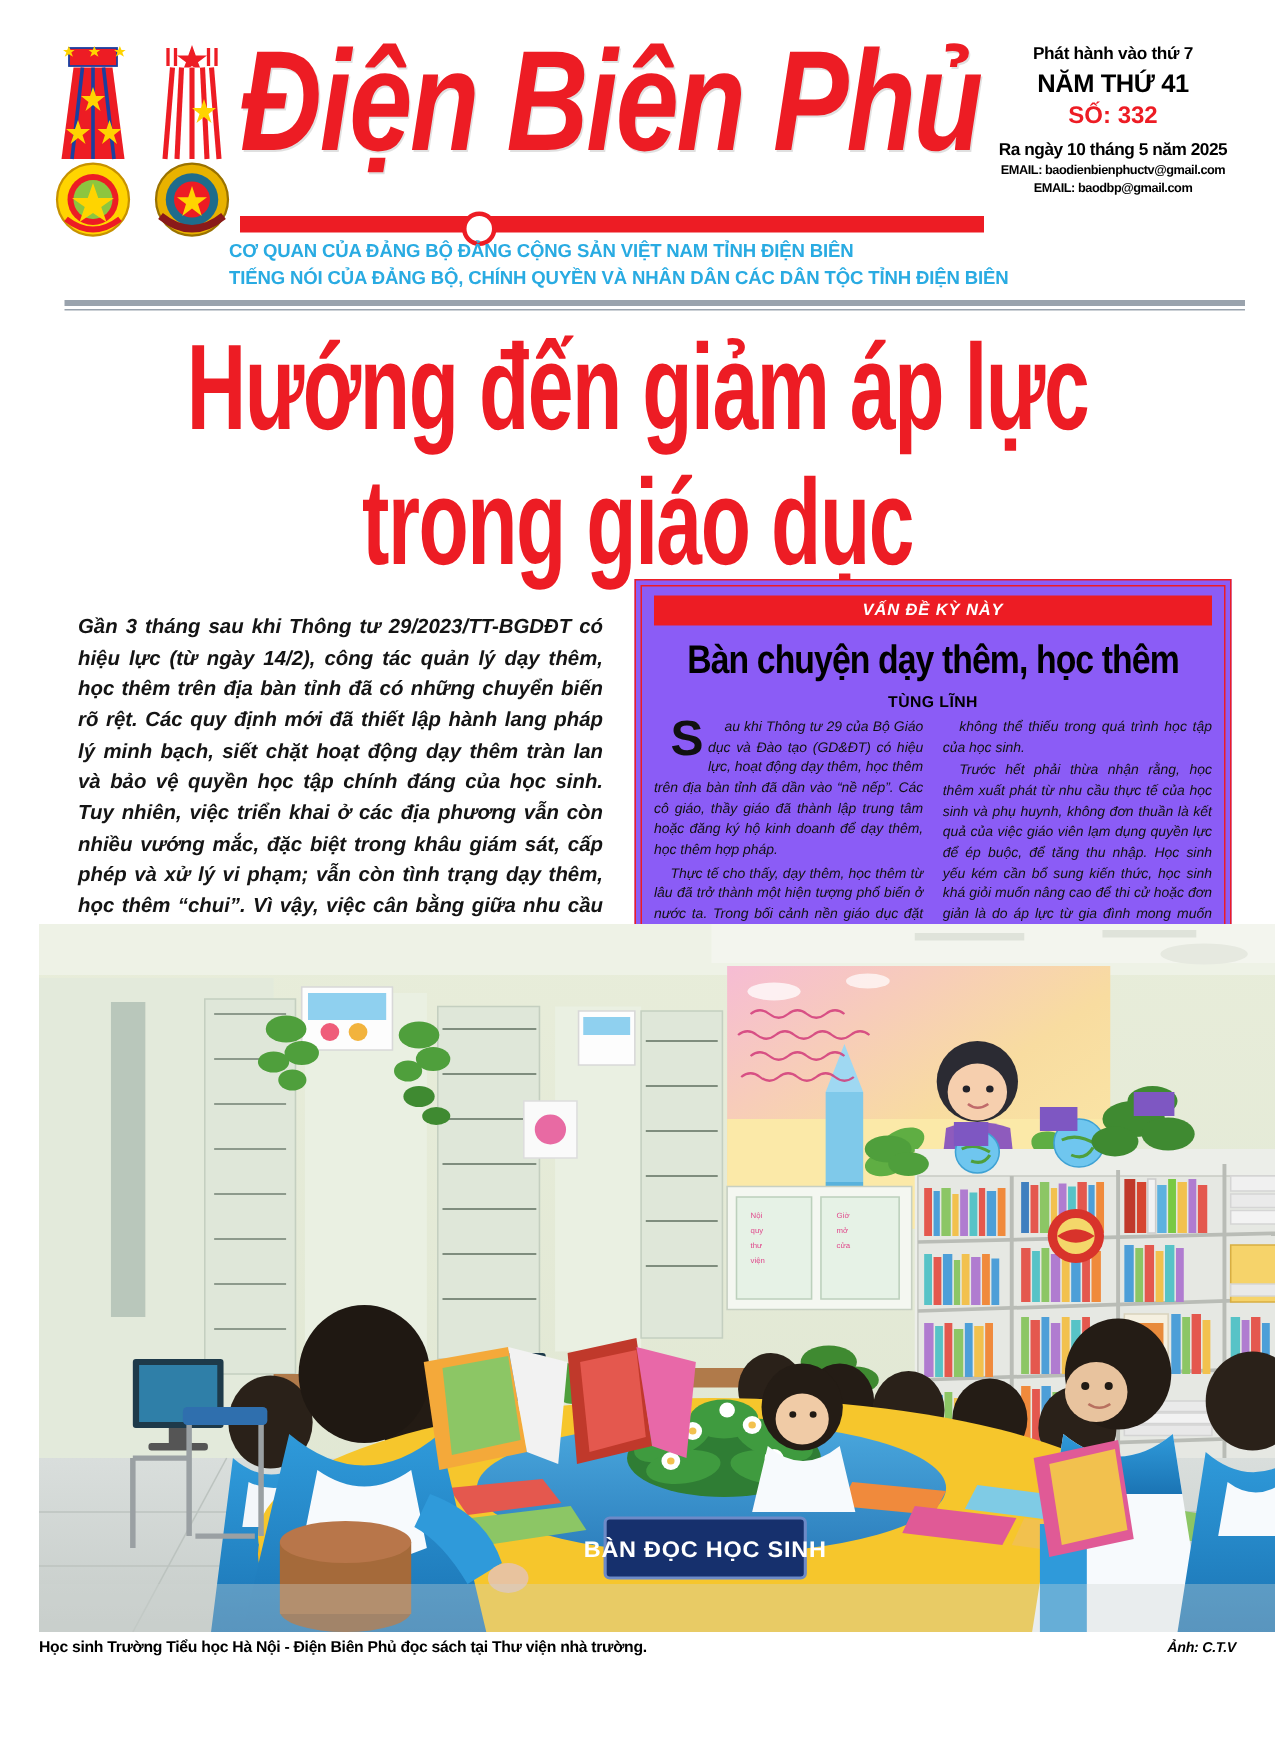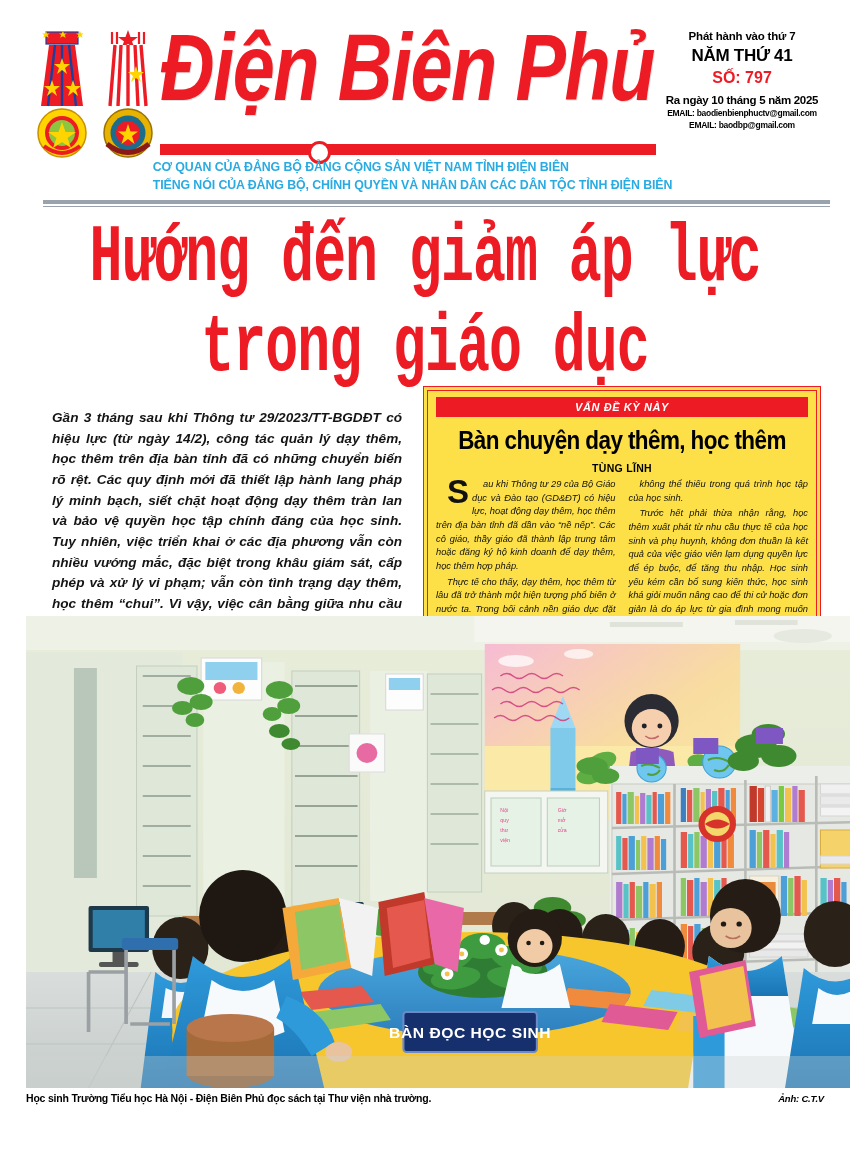--- a/index.html
+++ b/index.html
@@ -67,38 +67,37 @@
   }
   .mast-rule2{
     position:absolute;left:43px;right:20px;top:206px;height:1px;background:#9aa3ad;
   }
 
   
   .headline{
     position:absolute;left:0;right:0;top:218px;text-align:center;
     color:#ED1C24;font-weight:bold;font-size:56px;line-height:1.0;
     letter-spacing:-1px;
-    font-family:Liberation Mono, monospace;
   }
   .headline .l1{display:block;transform:scaleY(1.45) scaleX(0.98);transform-origin:center top;margin-bottom:34px;}
   .headline .l2{display:block;transform:scaleY(1.45) scaleX(0.98);transform-origin:center top;}
 
   
   .lead{
     position:absolute;left:52px;top:408px;width:350px;
     font-family:"Liberation Sans", sans-serif;
     font-style:italic;font-weight:bold;font-size:13.6px;line-height:1.52;
     text-align:justify;color:#141414;
   }
 
   
   .boxed{
     position:absolute;left:423px;top:386px;width:398px;height:246px;
     border:1.5px solid #ED1C24;
-    padding:3px;box-sizing:border-box;background:#fde047;
+    padding:3px;box-sizing:border-box;background:#8b5cf6;
   }
   .boxed-inner{
     border:1px solid #ED1C24;width:100%;height:100%;box-sizing:border-box;
     padding:6px 8px 4px 8px;
   }
   .kicker{
     background:#ED1C24;color:#fff;text-align:center;
     font-style:italic;font-weight:bold;font-size:11px;letter-spacing:0.6px;
     padding:4px 0 4px 0;
   }
@@ -201,21 +200,21 @@
     </div>
 
     <div class="slogan">
       <div>CƠ QUAN CỦA ĐẢNG BỘ ĐẢNG CỘNG SẢN VIỆT NAM TỈNH ĐIỆN BIÊN</div>
       <div>TIẾNG NÓI CỦA ĐẢNG BỘ, CHÍNH QUYỀN VÀ NHÂN DÂN CÁC DÂN TỘC TỈNH ĐIỆN BIÊN</div>
     </div>
 
     <div class="mast-right">
       <div class="mr-line1">Phát hành vào thứ 7</div>
       <div class="mr-line2">NĂM THỨ 41</div>
-      <div class="mr-line3">SỐ: 797</div>
+      <div class="mr-line3">SỐ: 332</div>
       <div class="mr-line4">Ra ngày 10 tháng 5 năm 2025</div>
       <div class="mr-mail">EMAIL: baodienbienphuctv@gmail.com</div>
       <div class="mr-mail">EMAIL: baodbp@gmail.com</div>
     </div>
 
     <div class="mast-rule"></div>
     <div class="mast-rule2"></div>
   </div>
 
   <div class="headline">

